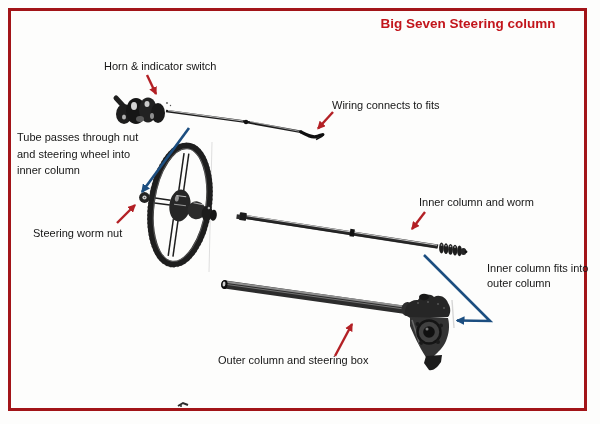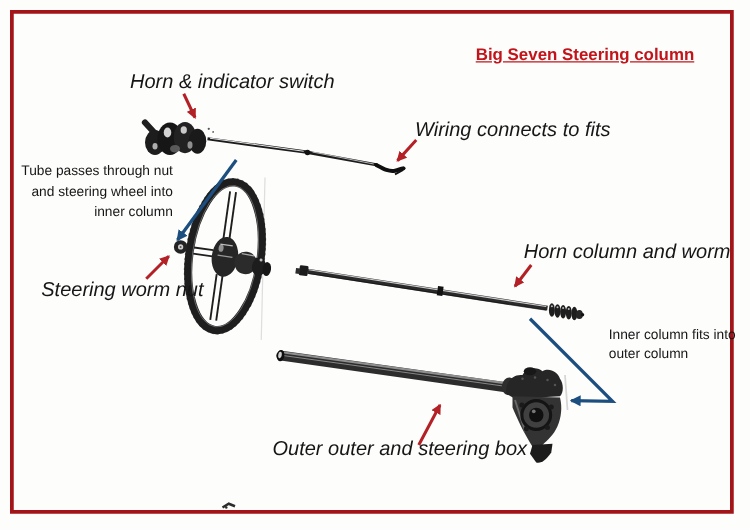--- a/index.html
+++ b/index.html
@@ -9,31 +9,30 @@
     font-family:"Liberation Sans",sans-serif;
     color:var(--text-black,#161616);
   }
   .frame{
     position:absolute;left:8px;top:8px;width:573px;height:397px;
     border:3.5px solid var(--border-red,#a21418);
     background:transparent;pointer-events:none;
   }
   .diagram-svg{position:absolute;left:0;top:0;}
   .lbl{
-    position:absolute;font-size:16px;line-height:16px;white-space:nowrap;font-style:italic;
+    position:absolute;font-size:11px;line-height:16px;white-space:nowrap;
   }
   .note{
     position:absolute;font-size:11px;line-height:16.5px;white-space:pre-line;
   }
   .note.tight{line-height:15px;}
   .title{
-    position:absolute;left:376px;top:36px;width:184px;text-align:center;
+    position:absolute;left:376px;top:16px;width:184px;text-align:center;
     font-size:13.5px;font-weight:bold;color:var(--title-red,#c2151b);
     white-space:nowrap;
-    text-decoration:underline;
   }
 </style>
 </head>
 <body>
 
 <svg class="diagram-svg" width="600" height="424" viewBox="0 0 600 424">
   <defs>
     <marker id="ah-red" viewBox="0 0 10 10" refX="8.5" refY="5" markerWidth="3.4" markerHeight="3.4" orient="auto" markerUnits="strokeWidth">
       <path d="M0,0 L10,5 L0,10 Z" style="fill:var(--arrow-red,#b32025)"></path>
     </marker>
@@ -177,24 +176,24 @@
 </svg>
 
 <div class="frame"></div>
 
 <div class="title">Big Seven Steering column</div>
 
 <div class="lbl" style="left:104px;top:58px;">Horn &amp; indicator switch</div>
 
 <div class="lbl" style="left:332px;top:97px;">Wiring connects to fits</div>
 
-<div class="note" style="left:17px;top:129px;text-align:right;">Tube passes through nut
+<div class="note" style="left:17px;top:129px;">Tube passes through nut
 and steering wheel into
 inner column</div>
 
 <div class="lbl" style="left:33px;top:225px;">Steering worm nut</div>
 
-<div class="lbl" style="left:419px;top:194px;">Horn column and worm</div>
+<div class="lbl" style="left:419px;top:194px;">Inner column and worm</div>
 
 <div class="note tight" style="left:467px;top:261px;margin-left:20px;">Inner column fits into
 outer column</div>
 
-<div class="lbl" style="left:218px;top:352px;">Outer outer and steering box</div>
+<div class="lbl" style="left:218px;top:352px;">Outer column and steering box</div>
 
 </body></html>

